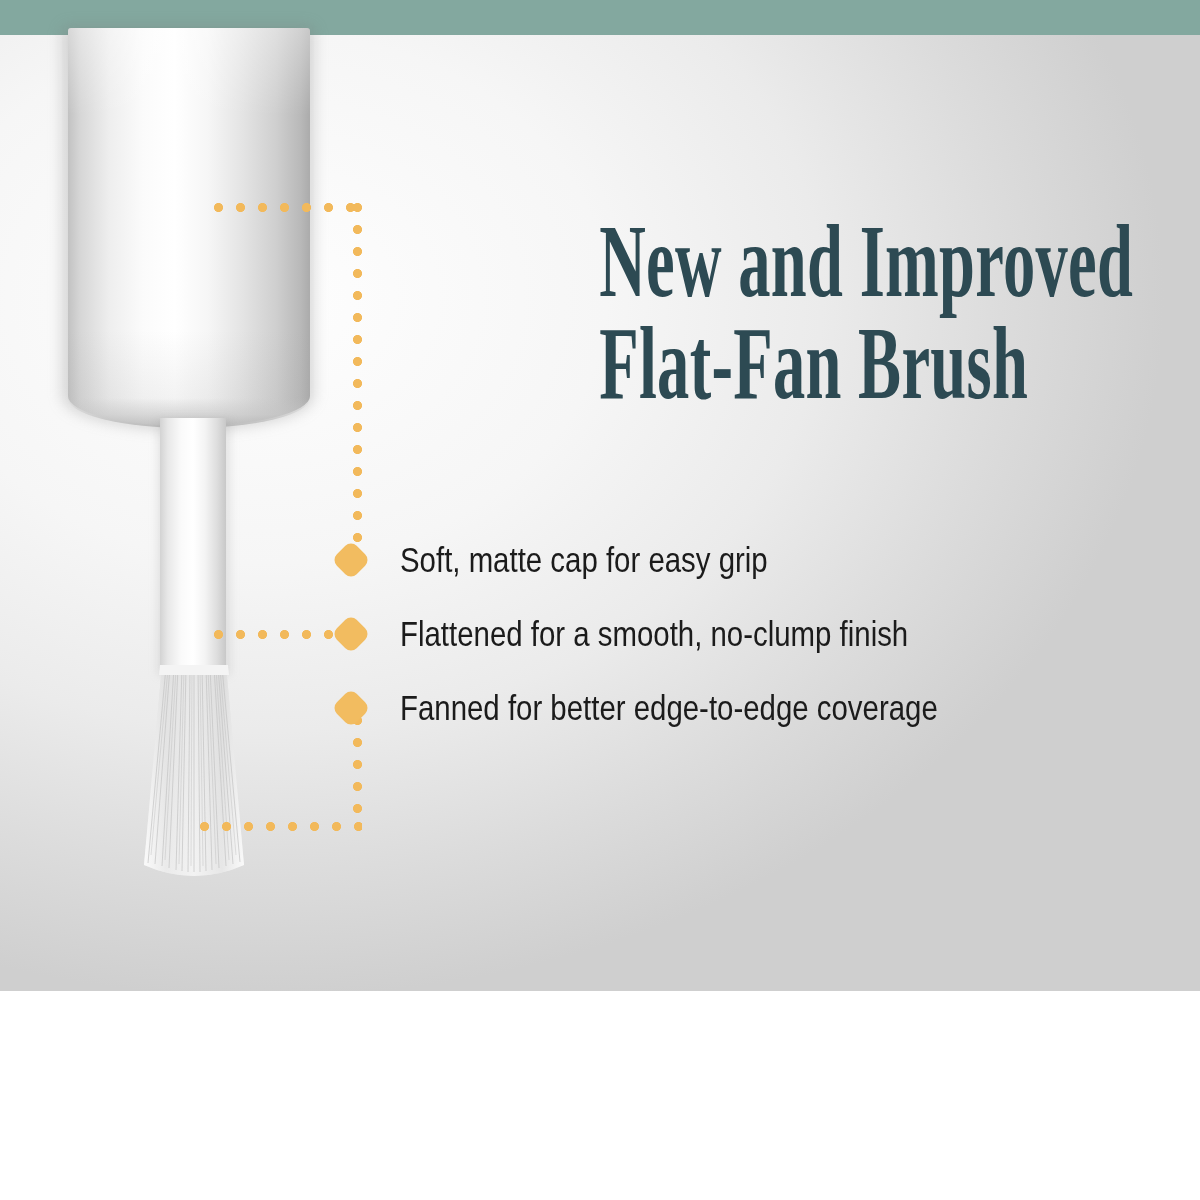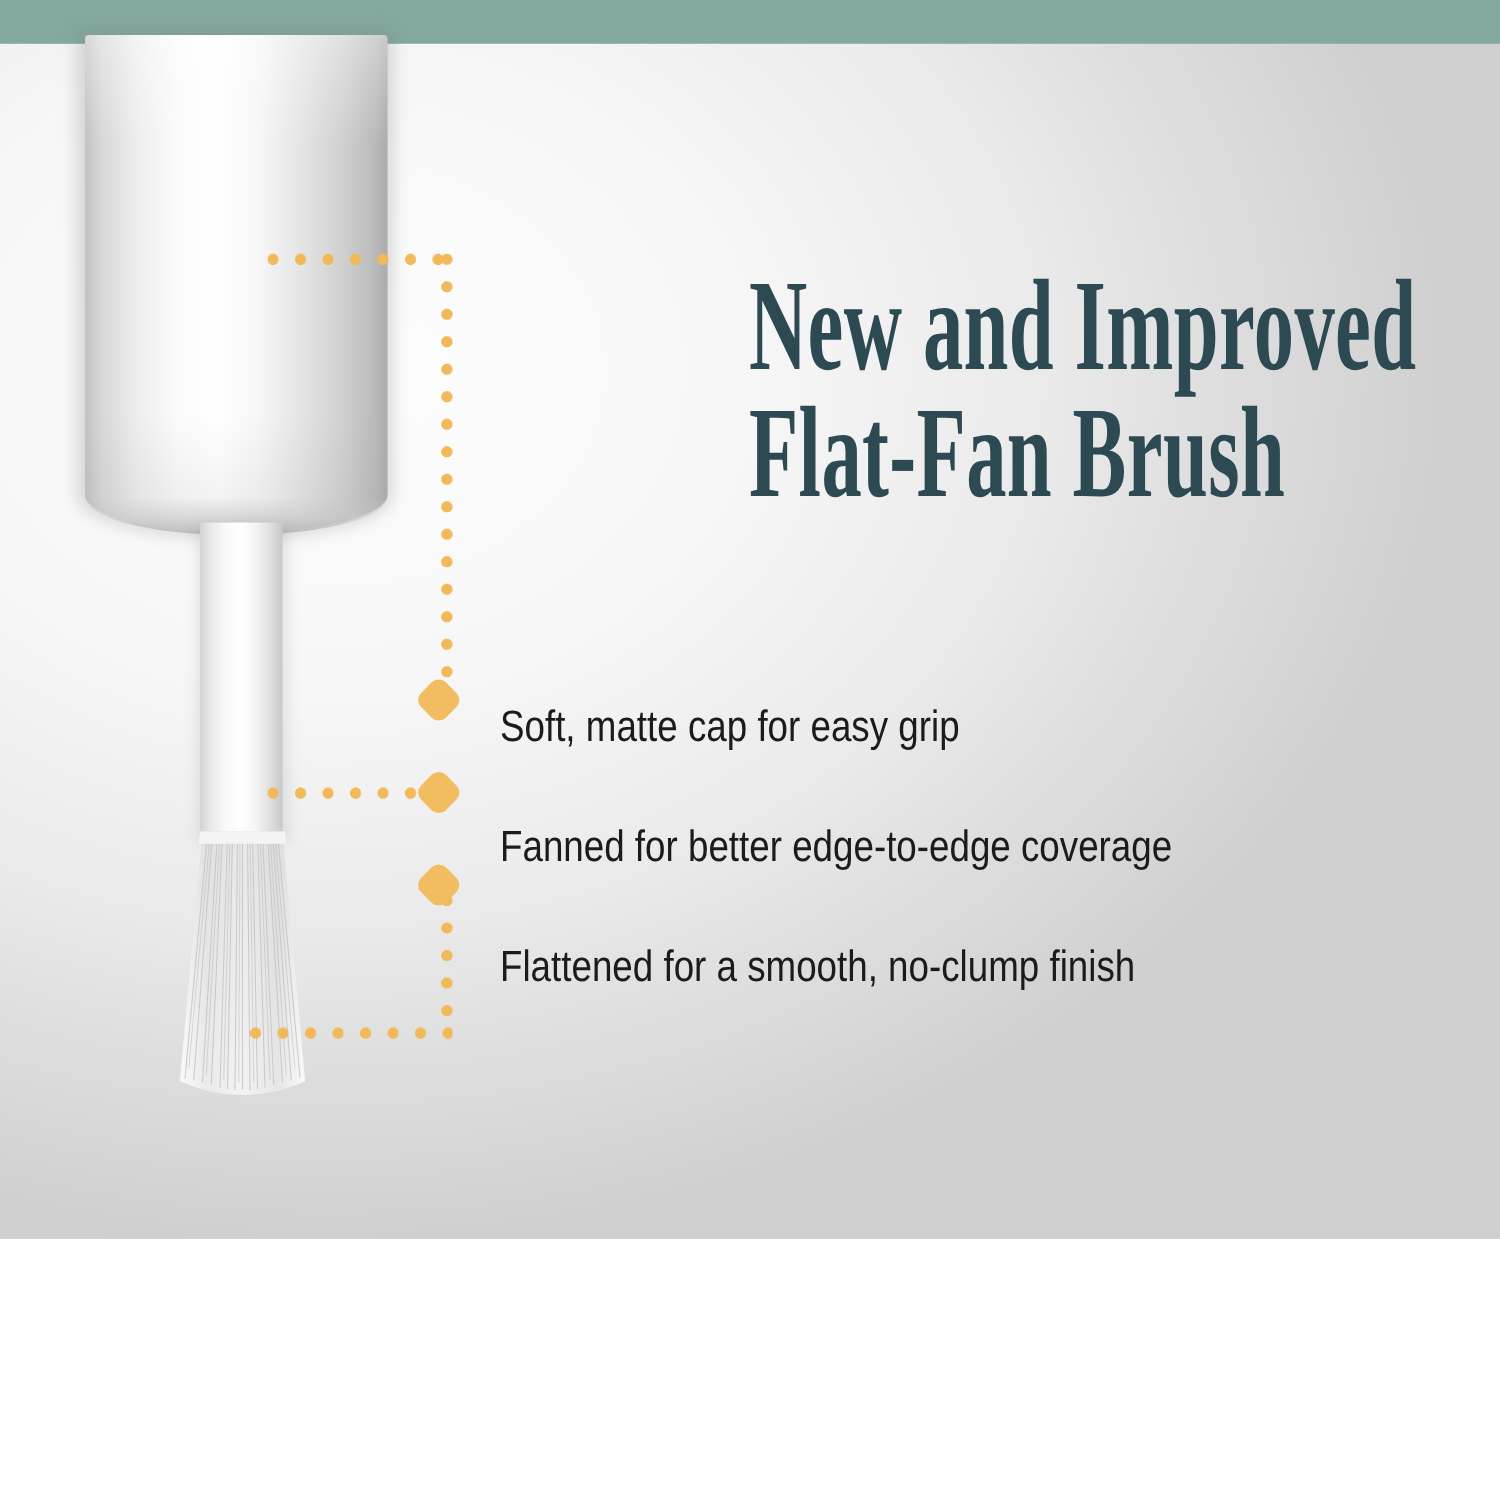--- a/index.html
+++ b/index.html
@@ -173,21 +173,20 @@
   
   .bullets {
     position: absolute;
     left: 400px;
     top: 534px;
     width: 760px;
   }
   .bullet-row {
     position: relative;
     height: 74px;
-    margin-top: 22px;
   }
   .bullet-text {
     position: absolute;
     left: 0;
     top: 4px;
     color: #1b1b1b;
     font-family: "Liberation Sans", sans-serif;
     font-weight: 300;
     font-size: 35px;
     line-height: 44px;
@@ -309,24 +308,24 @@
 
   <div class="diamond" style="left:337px; top:546px;"></div>
   <div class="diamond" style="left:337px; top:620px;"></div>
   <div class="diamond" style="left:337px; top:694px;"></div>
 
   <div class="bullets">
     <div class="bullet-row">
       <span class="bullet-text">Soft, matte cap for easy grip</span>
     </div>
     <div class="bullet-row">
-      <span class="bullet-text">Fanned for better edge-to-edge coverage</span>
+      <span class="bullet-text">Flattened for a smooth, no-clump finish</span>
     </div>
     <div class="bullet-row">
-      <span class="bullet-text">Flattened for a smooth, no-clump finish</span>
+      <span class="bullet-text">Fanned for better edge-to-edge coverage</span>
     </div>
   </div>
 
   <div class="footer">
     <div class="fblock green"></div>
     <div class="fblock amber"></div>
     <div class="fblock beige"></div>
     <div class="fblock cream"></div>
   </div>
 

